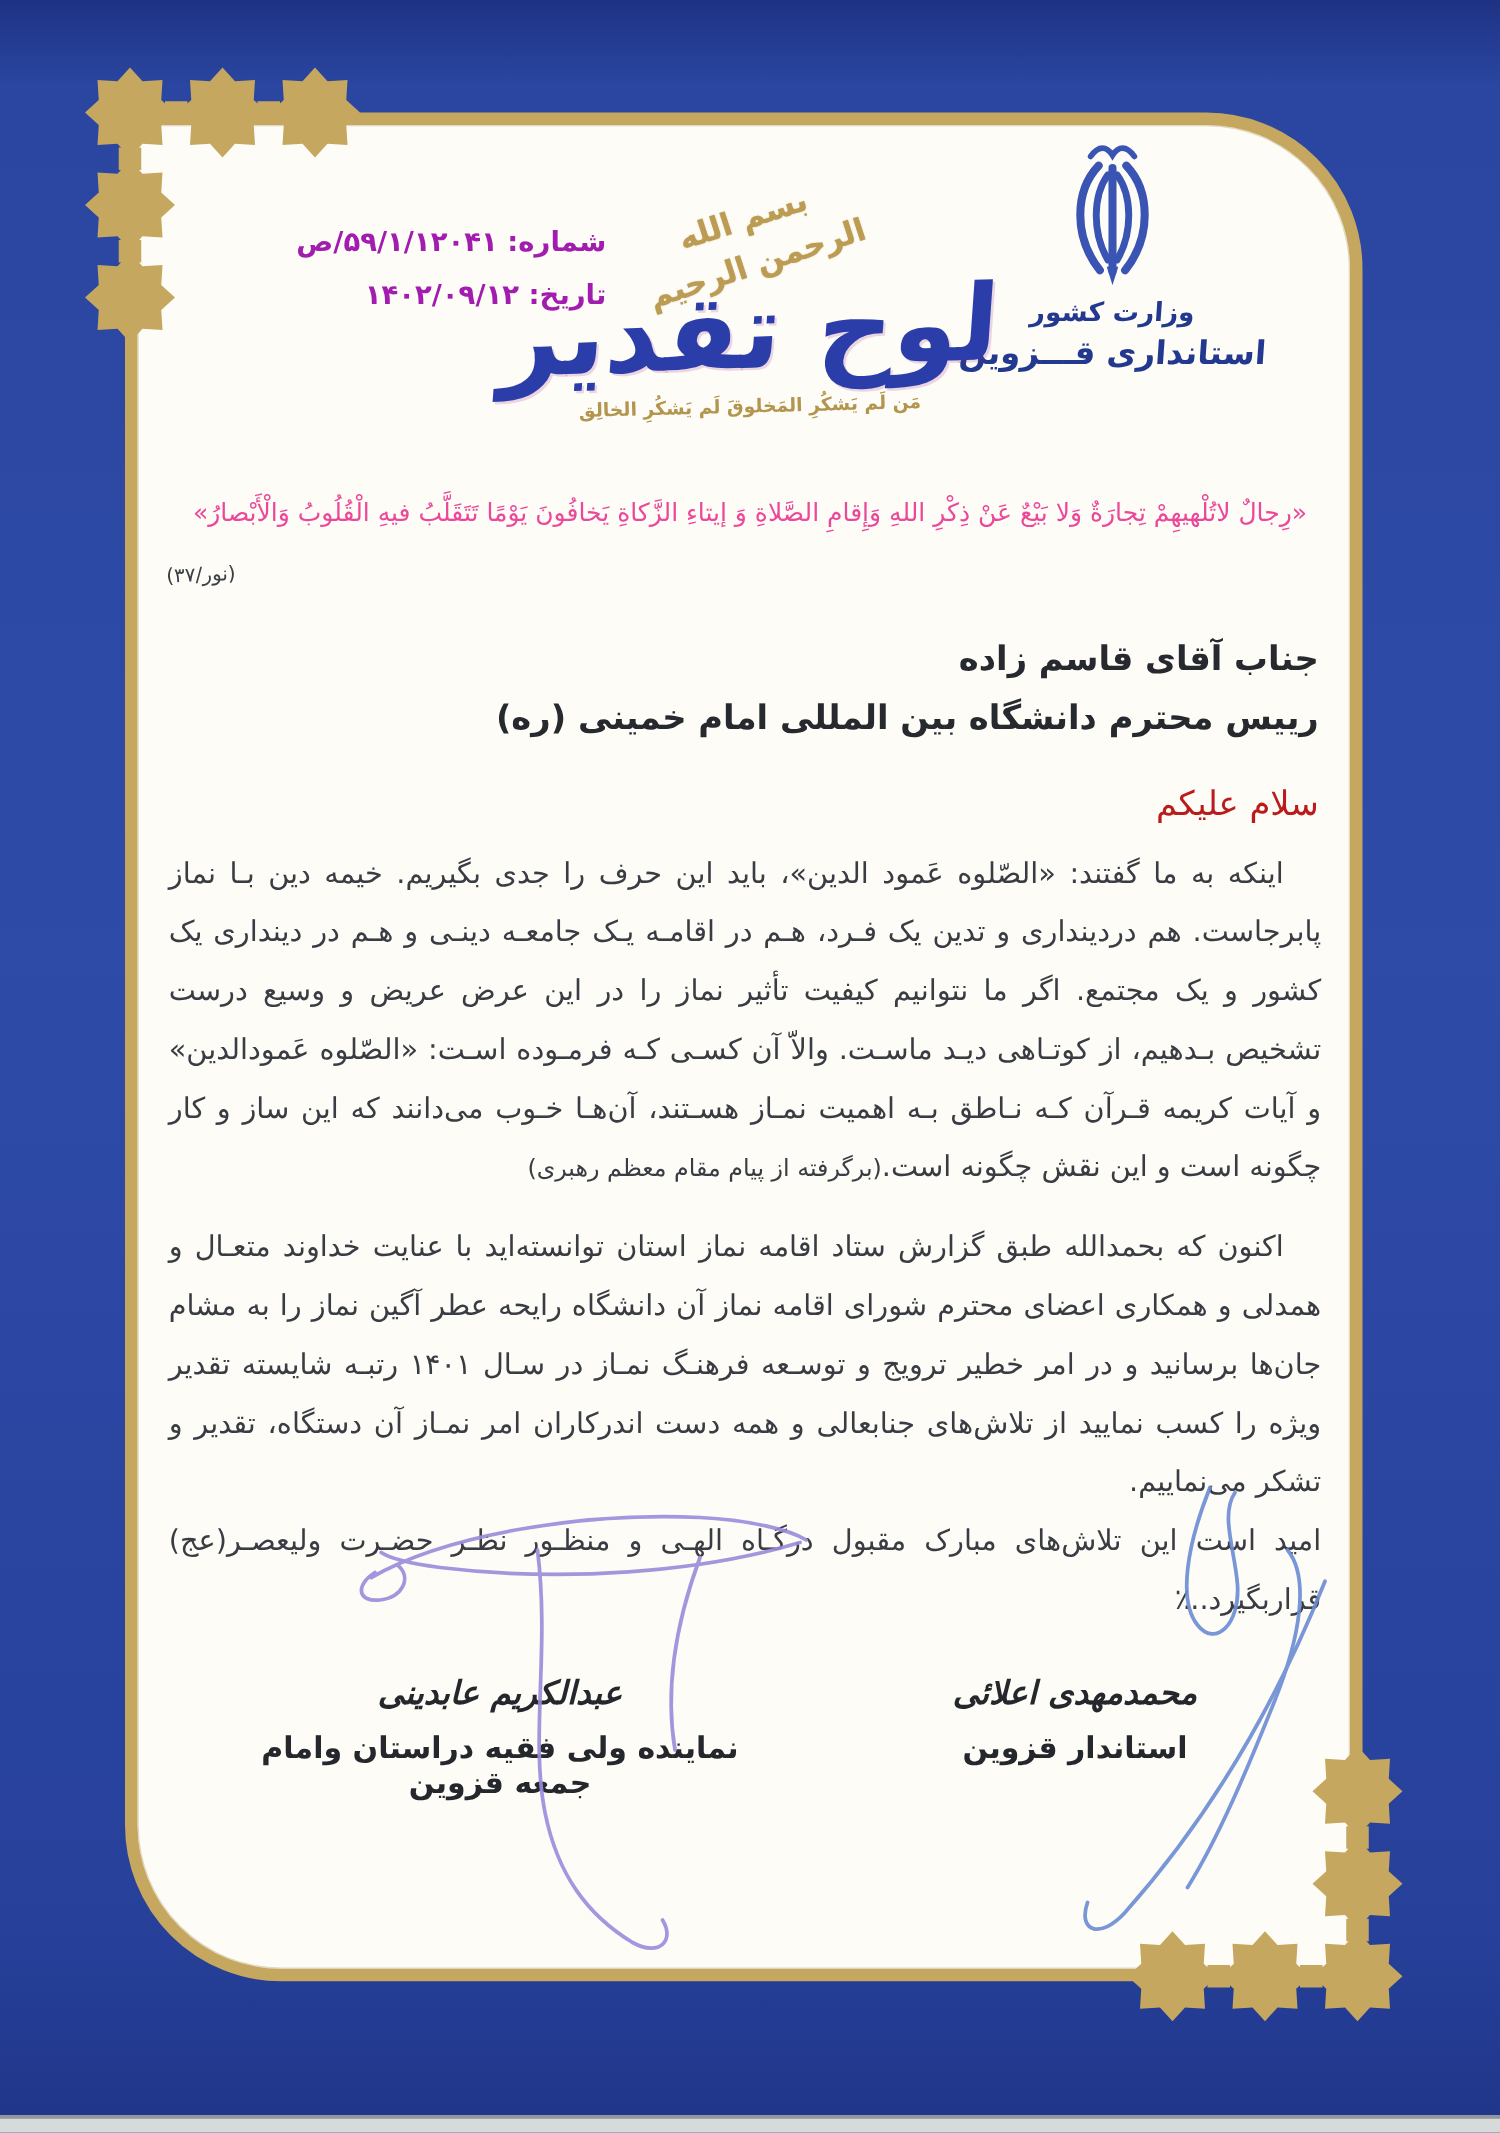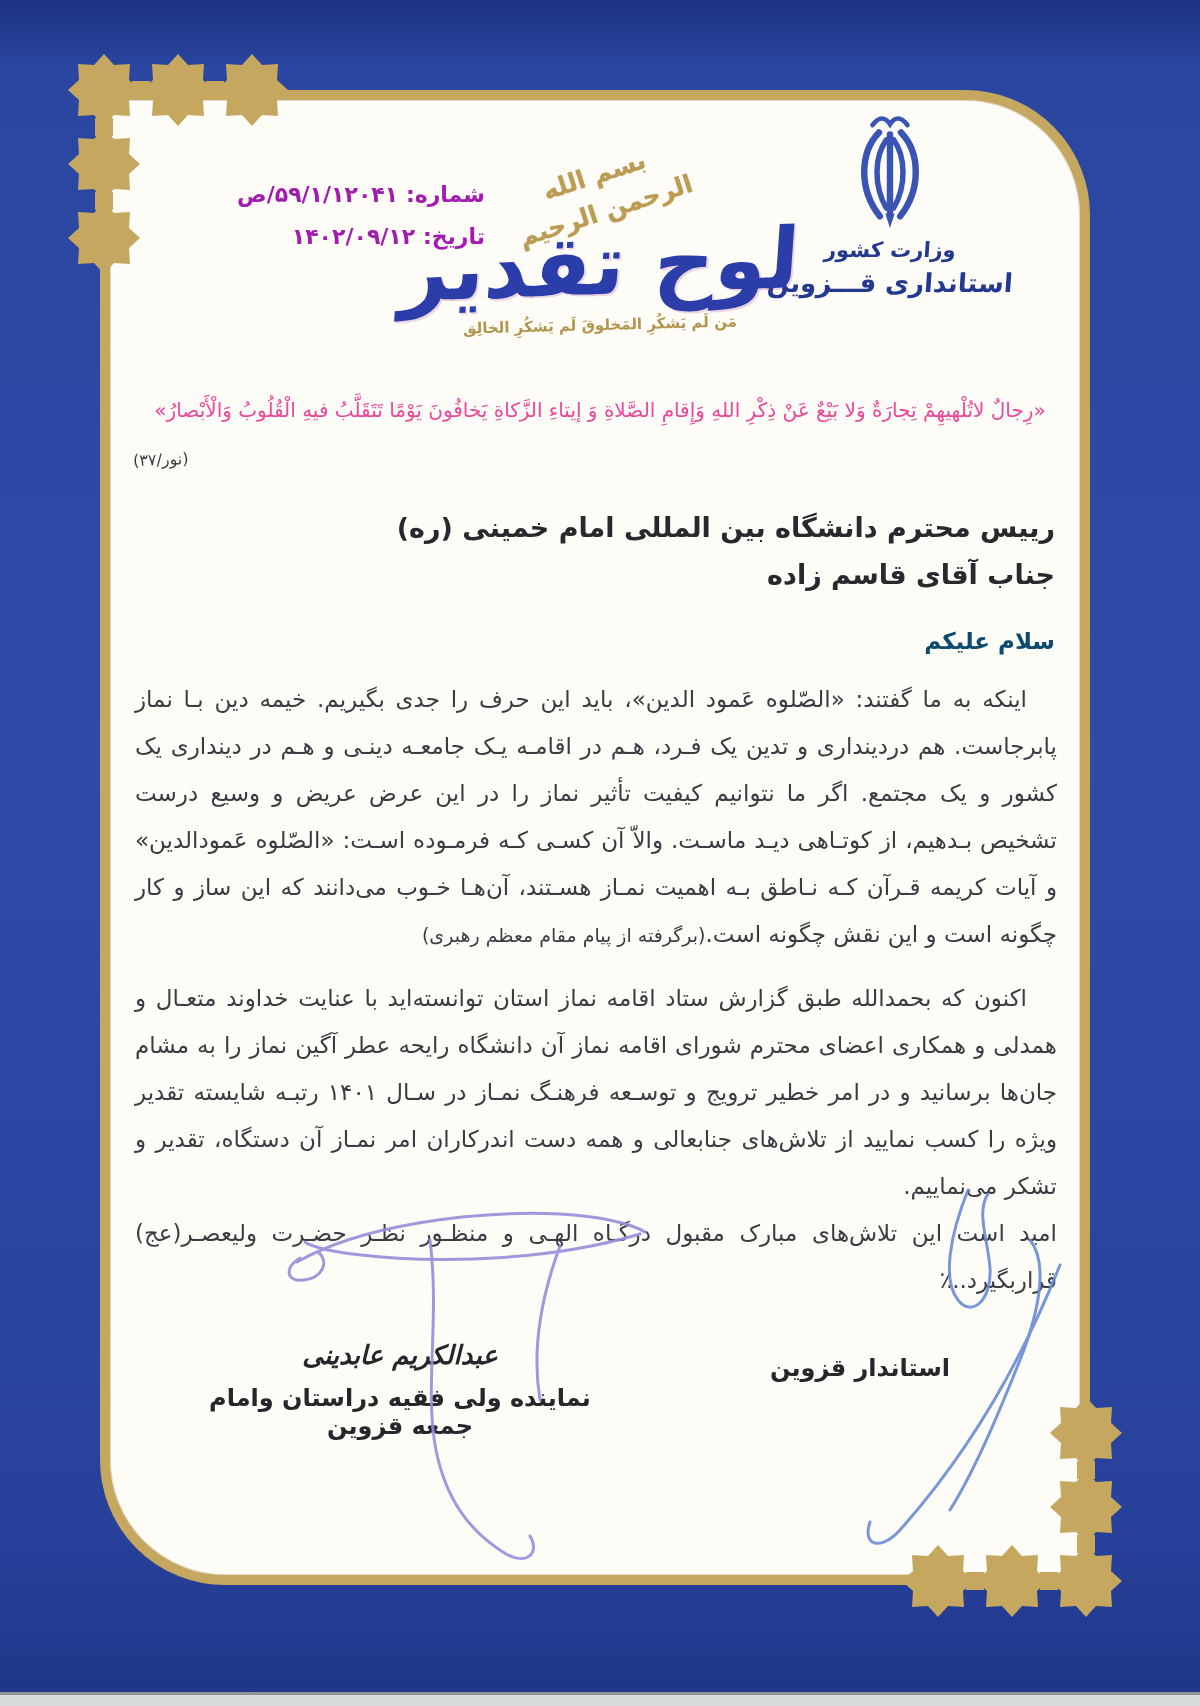--- a/index.html
+++ b/index.html
@@ -65,21 +65,21 @@
     font-size:16px; color:#3a3f46; transform:rotate(-2deg);
   }
   
   .recipient{
     position:absolute; left:135px; top:504px; width:920px; z-index:5;
     direction:rtl; text-align:right; color:#26292e;
     font-size:27px; font-weight:bold; line-height:47px;
   }
   .salutation{
     position:absolute; left:135px; top:628px; width:920px; z-index:5;
-    direction:rtl; text-align:right; color:#0c4a6e; font-size:23px; font-weight:bold;
+    direction:rtl; text-align:right; color:#b91c1c; font-size:27px; font-weight:normal;
   }
   
   .bodytext{
     position:absolute; left:135px; top:676px; width:922px; z-index:5;
     direction:rtl; text-align:justify; color:#393d43;
     font-size:23px; line-height:47px;
   }
   .bodytext p{ margin:0; }
   .bodytext p.indent{ text-indent:30px; }
   .bodytext p.gap{ margin-bottom:16px; }
@@ -157,33 +157,34 @@
   <div class="cert-title">لوح تقدیر</div>
   <div class="hadith">مَن لَم یَشکُرِ المَخلوقَ لَم یَشکُرِ الخالِق</div>
 </div>
 
 <div class="verse">
   <div>«رِجالٌ لاتُلْهیهِمْ تِجارَةٌ وَلا بَیْعٌ عَنْ ذِکْرِ اللهِ وَإِقامِ الصَّلاةِ وَ إیتاءِ الزَّکاةِ یَخافُونَ یَوْمًا تَتَقَلَّبُ فیهِ الْقُلُوبُ وَالْأَبْصارُ»</div>
 </div>
 <div class="verse-ref">(نور/۳۷)</div>
 
 <div class="recipient">
+  <div>جناب آقای قاسم زاده</div>
   <div>رییس محترم دانشگاه بین المللی امام خمینی (ره)</div>
-  <div>جناب آقای قاسم زاده</div>
 </div>
 
 <div class="salutation">سلام علیکم</div>
 
 <div class="bodytext">
   <p class="indent gap"><span>اینکه به ما گفتند: «الصّلوه عَمود الدین»، باید این حرف را جدی بگیریم. خیمه دین بـا نماز پابرجاست. هم دردینداری و تدین یک فـرد، هـم در اقامـه یـک جامعـه دینـی و هـم در دینداری یک کشور و یک مجتمع. اگر ما نتوانیم کیفیت تأثیر نماز را در این عرض عریض و وسیع درست تشخیص بـدهیم، از کوتـاهی دیـد ماسـت. والاّ آن کسـی کـه فرمـوده اسـت: «الصّلوه عَمودالدین» و آیات کریمه قـرآن کـه نـاطق بـه اهمیت نمـاز هسـتند، آن‌هـا خـوب می‌دانند که این ساز و کار چگونه است و این نقش چگونه است.</span><span class="note">(برگرفته از پیام مقام معظم رهبری)</span></p>
   <p class="indent">اکنون که بحمدالله طبق گزارش ستاد اقامه نماز استان توانسته‌اید با عنایت خداوند متعـال و همدلی و همکاری اعضای محترم شورای اقامه نماز آن دانشگاه رایحه عطر آگین نماز را به مشام جان‌ها برسانید و در امر خطیر ترویج و توسـعه فرهنـگ نمـاز در سـال ۱۴۰۱ رتبـه شایسته تقدیر ویژه را کسب نمایید از تلاش‌های جنابعالی و همه دست اندرکاران امر نمـاز آن دستگاه، تقدیر و تشکر می‌نماییم.</p>
   <p>امید است این تلاش‌های مبارک مقبول درگـاه الهـی و منظـور نظـر حضـرت ولیعصـر(عج) قراربگیرد..٪</p>
 </div>
 
 <div class="sigblock sig-right">
+  <div class="sig-name">محمدمهدی اعلائی</div>
   <div class="sig-title">استاندار قزوین</div>
 </div>
 <div class="sigblock sig-left">
   <div class="sig-name">عبدالکریم عابدینی</div>
   <div class="sig-title">نماینده ولی فقیه دراستان وامام جمعه قزوین</div>
 </div>
 
 <svg class="layer ink" viewBox="0 0 1200 1706">
   <g stroke="#6b8bd4" stroke-width="3" fill="none" stroke-linecap="round" opacity="0.9">
     <path d="M968,1190 C950,1235 942,1280 958,1300 C972,1318 992,1300 990,1268 C988,1240 976,1212 988,1194"></path>

